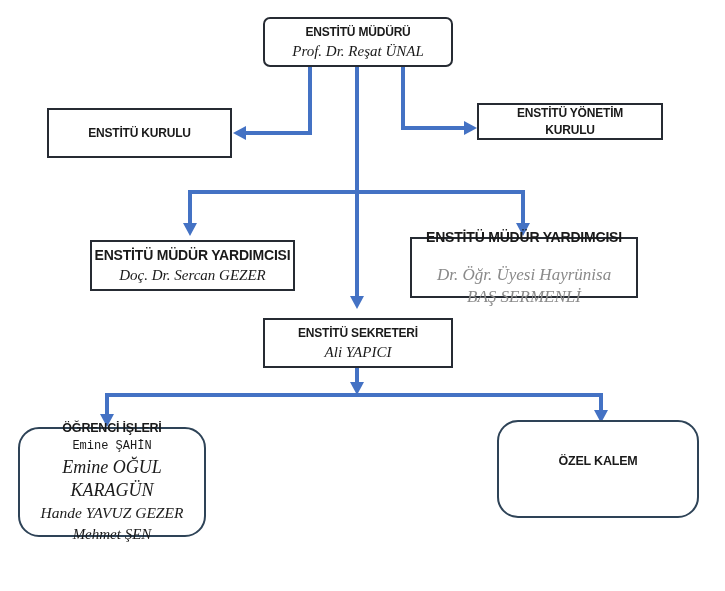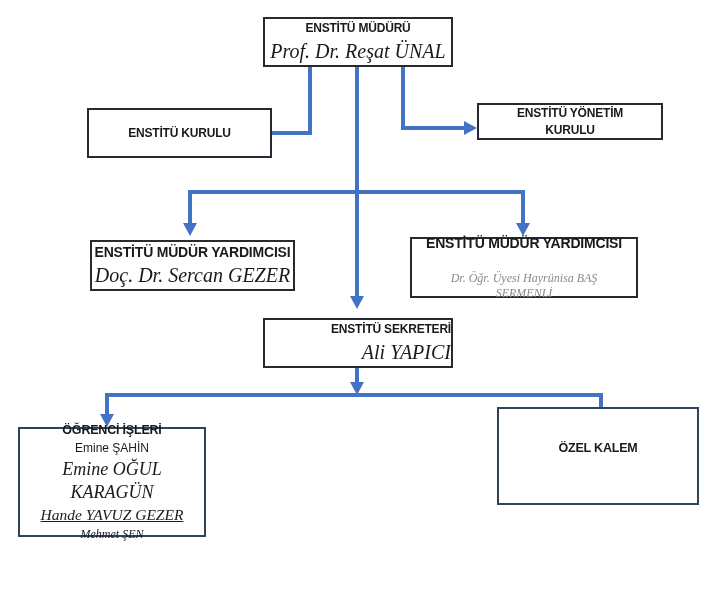--- a/index.html
+++ b/index.html
@@ -20,42 +20,42 @@
   }
   .node{
     position:absolute;
     background:#fff;
     border:2px solid var(--border-dark);
     box-sizing:border-box;
     display:flex;flex-direction:column;
     align-items:center;justify-content:center;
     text-align:center;
   }
-  .node.slate{border-color:var(--border-slate);}
+  .node.slate{border-color:var(--border-slate);border-radius:21px;}
   .t-bold{
     font-weight:bold;
     font-size:12px;
     letter-spacing:-0.2px;
     line-height:1.35;
   }
   .t-bold-sm{
     font-weight:bold;
     font-size:14px;
     letter-spacing:-0.2px;
     line-height:1.3;
   }
   .t-name{
     font-family:"Liberation Serif",serif;
     font-style:italic;
-    font-size:20px;
+    font-size:15px;
     line-height:1.25;
     margin-top:2px;
   }
-  .t-name.gray{color:var(--muted);font-size:12px;margin-top:18px;}
-  .t-plain{font-size:12px;line-height:1.35;margin-top:1px;}
+  .t-name.gray{color:var(--muted);font-size:17px;margin-top:18px;}
+  .t-plain{font-size:12px;line-height:1.35;margin-top:1px;font-family:Liberation Mono, monospace;}
   .t-office{font-weight:bold;font-size:12.5px;line-height:1.7;letter-spacing:-0.2px;}
   .wrap-narrow{max-width:150px;}
   .wrap-name{max-width:205px;}
   
   .line{position:absolute;background:var(--blue);}
   .arr{position:absolute;width:0;height:0;}
   .arr-down{border-left:7px solid transparent;border-right:7px solid transparent;border-top:13px solid var(--blue);}
   .arr-left{border-top:7px solid transparent;border-bottom:7px solid transparent;border-right:13px solid var(--blue);}
   .arr-right{border-top:7px solid transparent;border-bottom:7px solid transparent;border-left:13px solid var(--blue);}
 </style>
@@ -82,53 +82,53 @@
   <div class="arr arr-down" style="left:516px;top:223px;"></div>
 
   <div class="line" style="left:355px;top:368px;width:4px;height:14px;"></div>
   <div class="arr arr-down" style="left:350px;top:382px;"></div>
   <div class="line" style="left:107px;top:393px;width:496px;height:4px;"></div>
   <div class="line" style="left:105px;top:393px;width:4px;height:21px;"></div>
   <div class="arr arr-down" style="left:100px;top:414px;"></div>
   <div class="line" style="left:599px;top:393px;width:4px;height:17px;"></div>
   <div class="arr arr-down" style="left:594px;top:410px;"></div>
 
-  <div class="node" style="left:263px;top:17px;width:190px;height:50px;">
+  <div class="node" style="left:263px;top:17px;width:190px;height:50px;border-radius:7px;">
     <div class="t-bold">ENSTİTÜ MÜDÜRÜ</div>
     <div class="t-name">Prof. Dr. Reşat ÜNAL</div>
   </div>
 
-  <div class="node" style="left:47px;top:108px;width:185px;height:50px;margin-left:40px;">
+  <div class="node" style="left:47px;top:108px;width:185px;height:50px;">
     <div class="t-bold">ENSTİTÜ KURULU</div>
   </div>
 
   <div class="node" style="left:477px;top:103px;width:186px;height:37px;">
     <div class="t-bold wrap-narrow">ENSTİTÜ YÖNETİM KURULU</div>
   </div>
 
   <div class="node" style="left:90px;top:240px;width:205px;height:51px;">
     <div class="t-bold-sm">ENSTİTÜ MÜDÜR YARDIMCISI</div>
     <div class="t-name">Doç. Dr. Sercan GEZER</div>
   </div>
 
   <div class="node" style="left:410px;top:237px;width:228px;height:61px;">
     <div class="t-bold-sm">ENSTİTÜ MÜDÜR YARDIMCISI</div>
     <div class="t-name gray wrap-name">Dr. Öğr. Üyesi Hayrünisa BAŞ SERMENLİ</div>
   </div>
 
-  <div class="node" style="left:263px;top:318px;width:190px;height:50px;align-items:flex-end;">
+  <div class="node" style="left:263px;top:318px;width:190px;height:50px;">
     <div class="t-bold">ENSTİTÜ SEKRETERİ</div>
     <div class="t-name">Ali YAPICI</div>
   </div>
 
   <div class="node slate" style="left:18px;top:427px;width:188px;height:110px;">
     <div class="t-bold" style="font-size:12.5px;">ÖĞRENCİ İŞLERİ</div>
     <div class="t-plain">Emine ŞAHİN</div>
     <div class="t-name" style="font-size:18px;">Emine OĞUL KARAGÜN</div>
-    <div class="t-name" style="font-size:15.5px;text-decoration:underline;">Hande YAVUZ GEZER</div>
-    <div class="t-name" style="font-size:12px;">Mehmet ŞEN</div>
+    <div class="t-name" style="font-size:15.5px;">Hande YAVUZ GEZER</div>
+    <div class="t-name" style="font-size:15px;">Mehmet ŞEN</div>
   </div>
 
-  <div class="node slate" style="left:497px;top:407px;width:202px;height:98px;padding-bottom:14px;">
+  <div class="node slate" style="left:497px;top:420px;width:202px;height:98px;padding-bottom:14px;">
     <div class="t-office">ÖZEL KALEM</div>
   </div>
 
 </div>
 
 </body></html>

